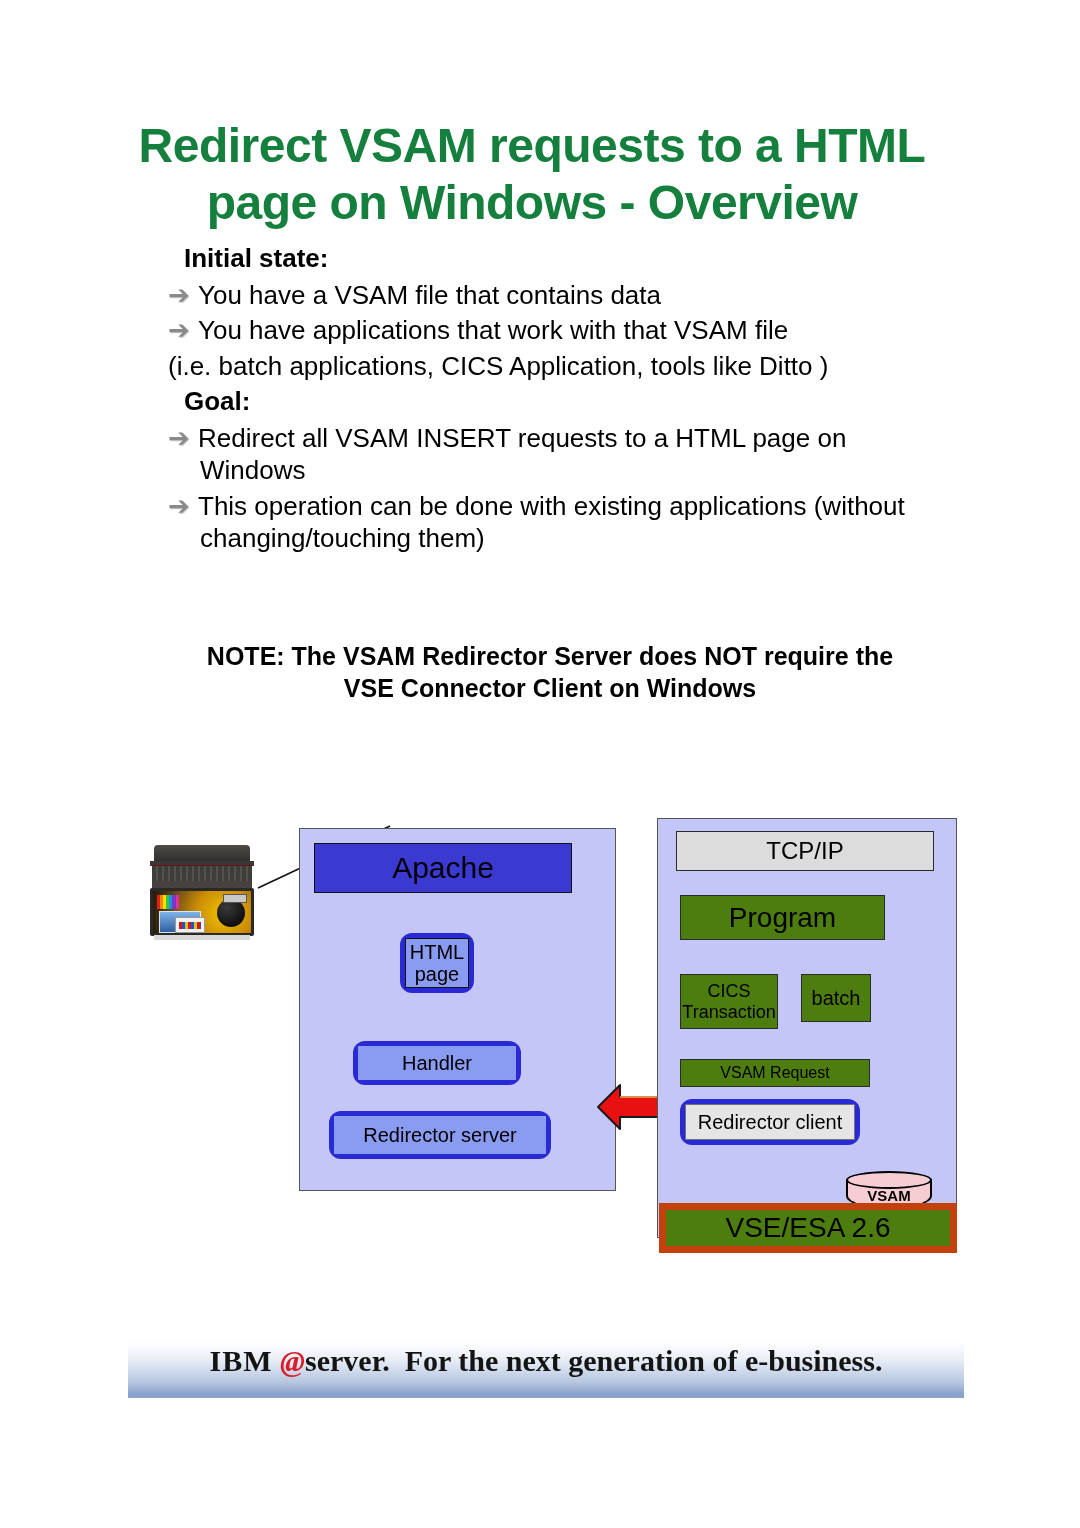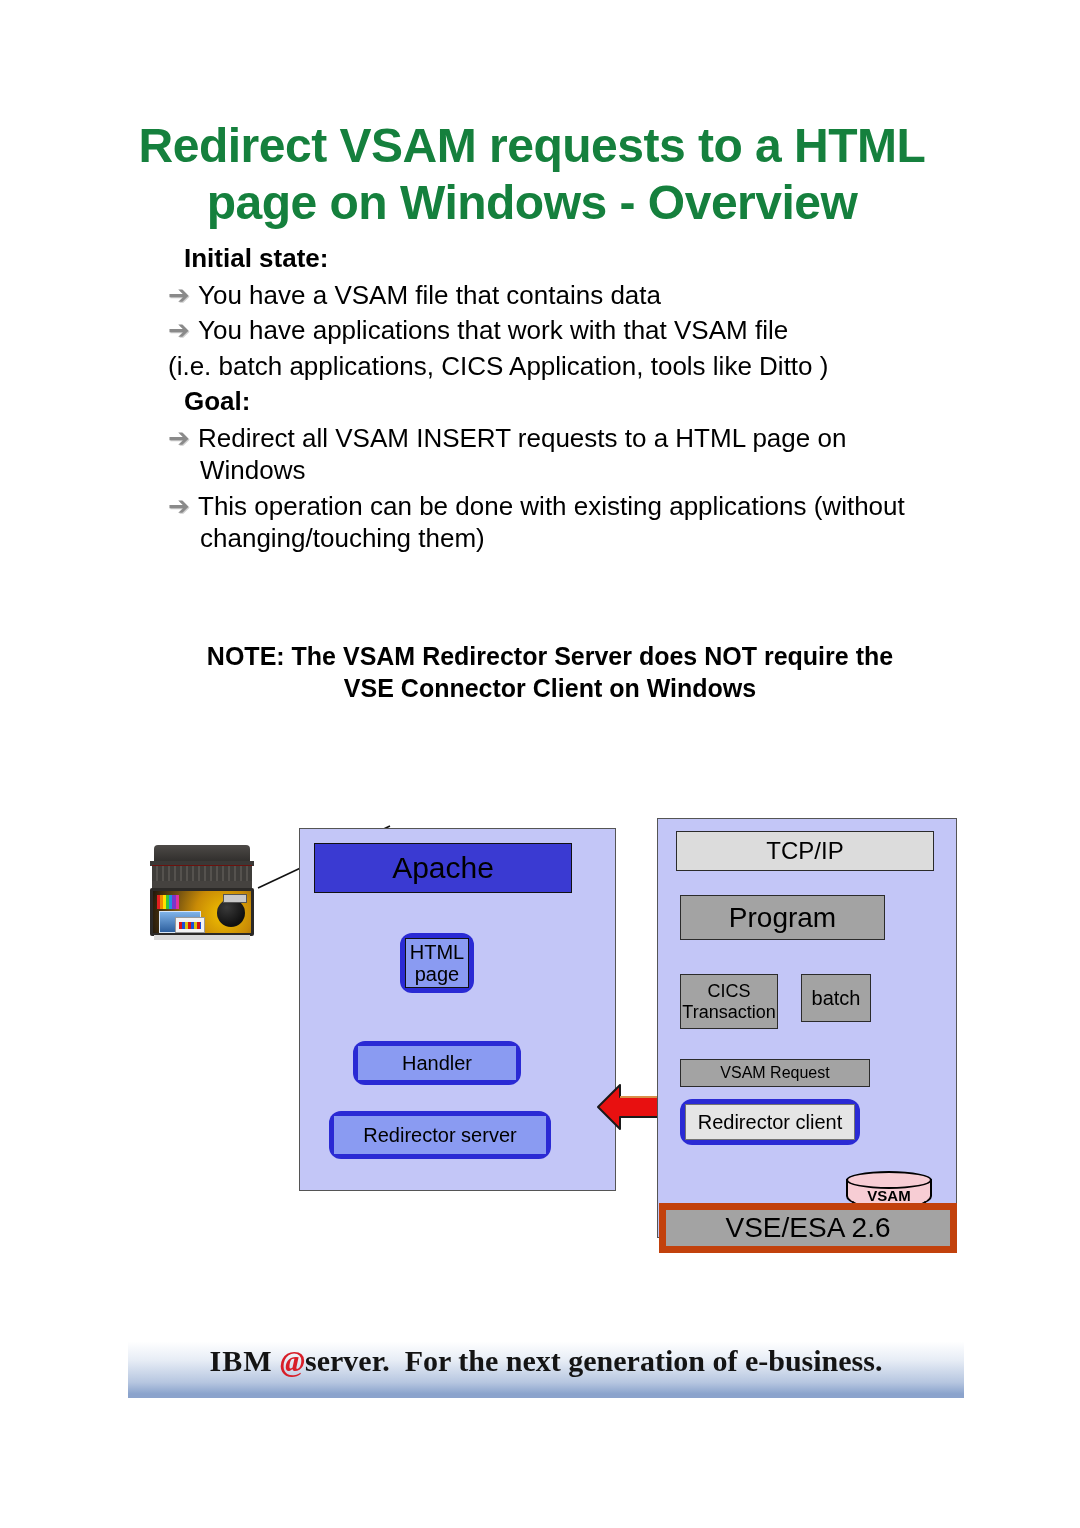--- a/index.html
+++ b/index.html
@@ -196,21 +196,21 @@
     box-sizing: border-box;
     background: #c3c6f7;
     border: 1px solid #555;
   }
   .panel-left  { left: 299px; top: 20px; width: 317px; height: 363px; margin-top: 18px; }
   .panel-right { left: 657px; top: 20px; width: 300px; height: 420px; margin-top: 8px; }
 
   .node {
     position: absolute;
     box-sizing: border-box;
-    background: #a3a3a3;
+    background: #4d7c0f;
     border: 1px solid #2b2b2b;
     display: flex;
     align-items: center;
     justify-content: center;
     text-align: center;
     color: #000;
     line-height: 1.12;
   }
   .thickframe {
     position: absolute;

